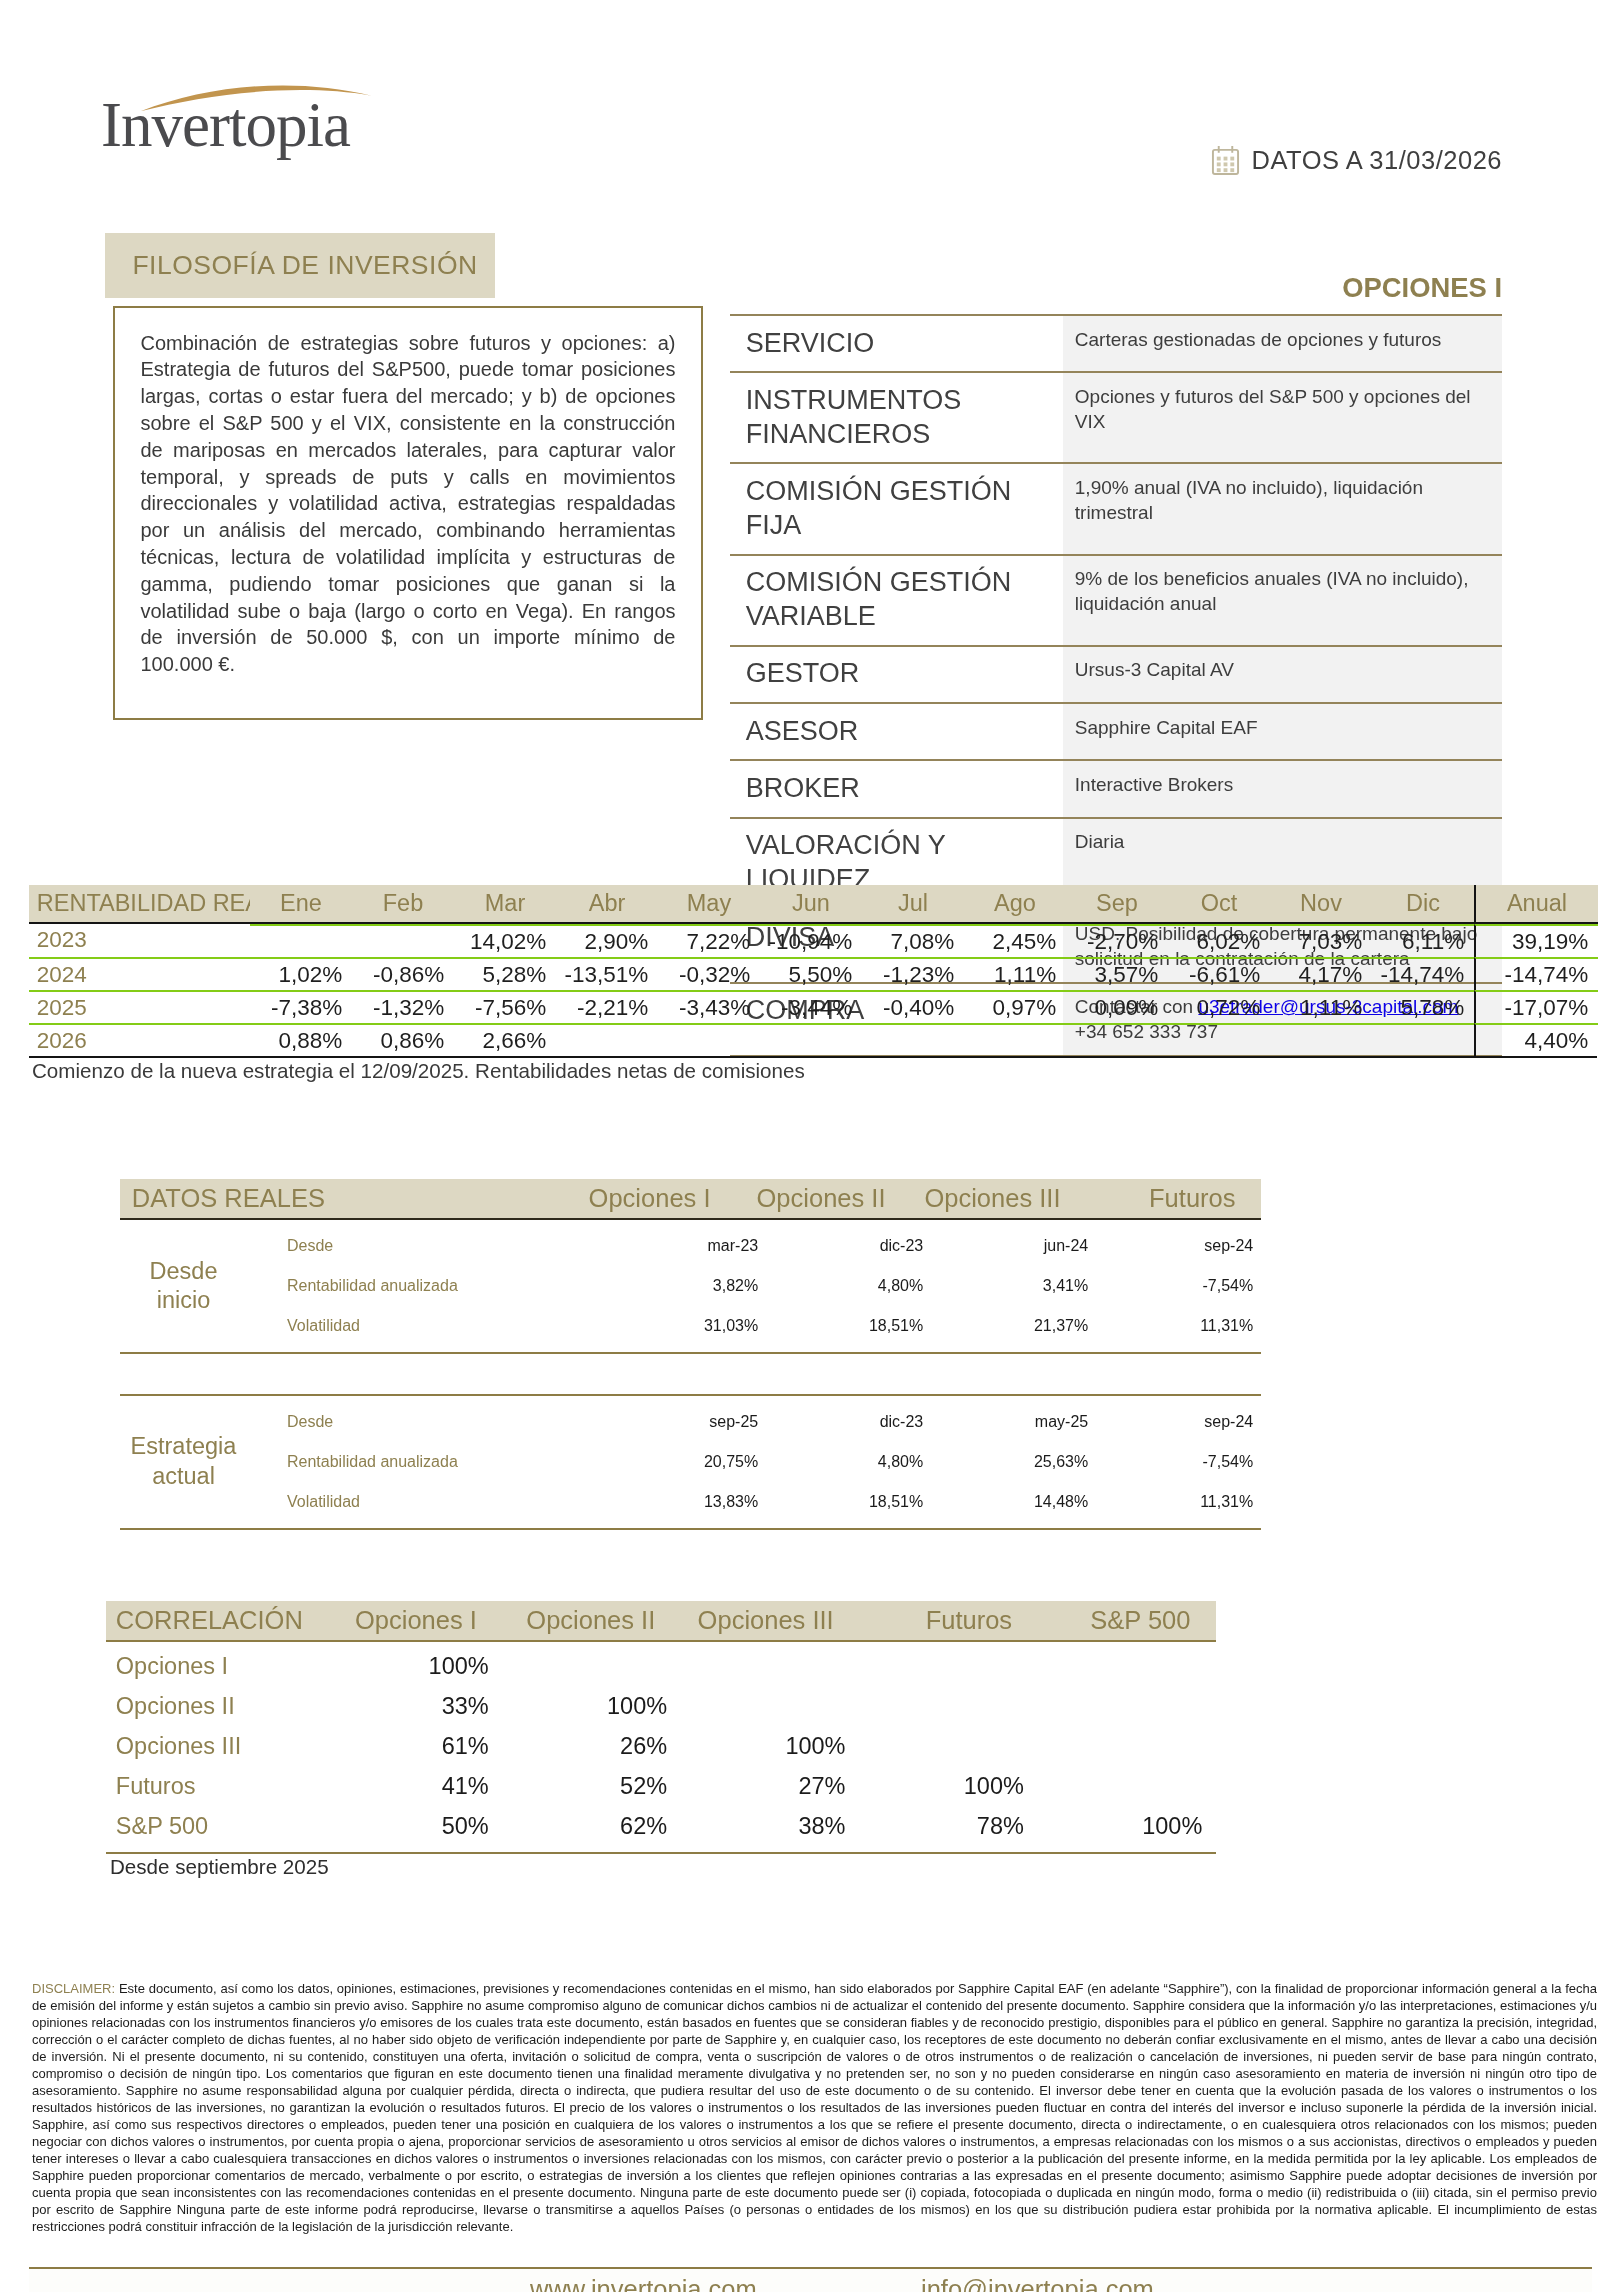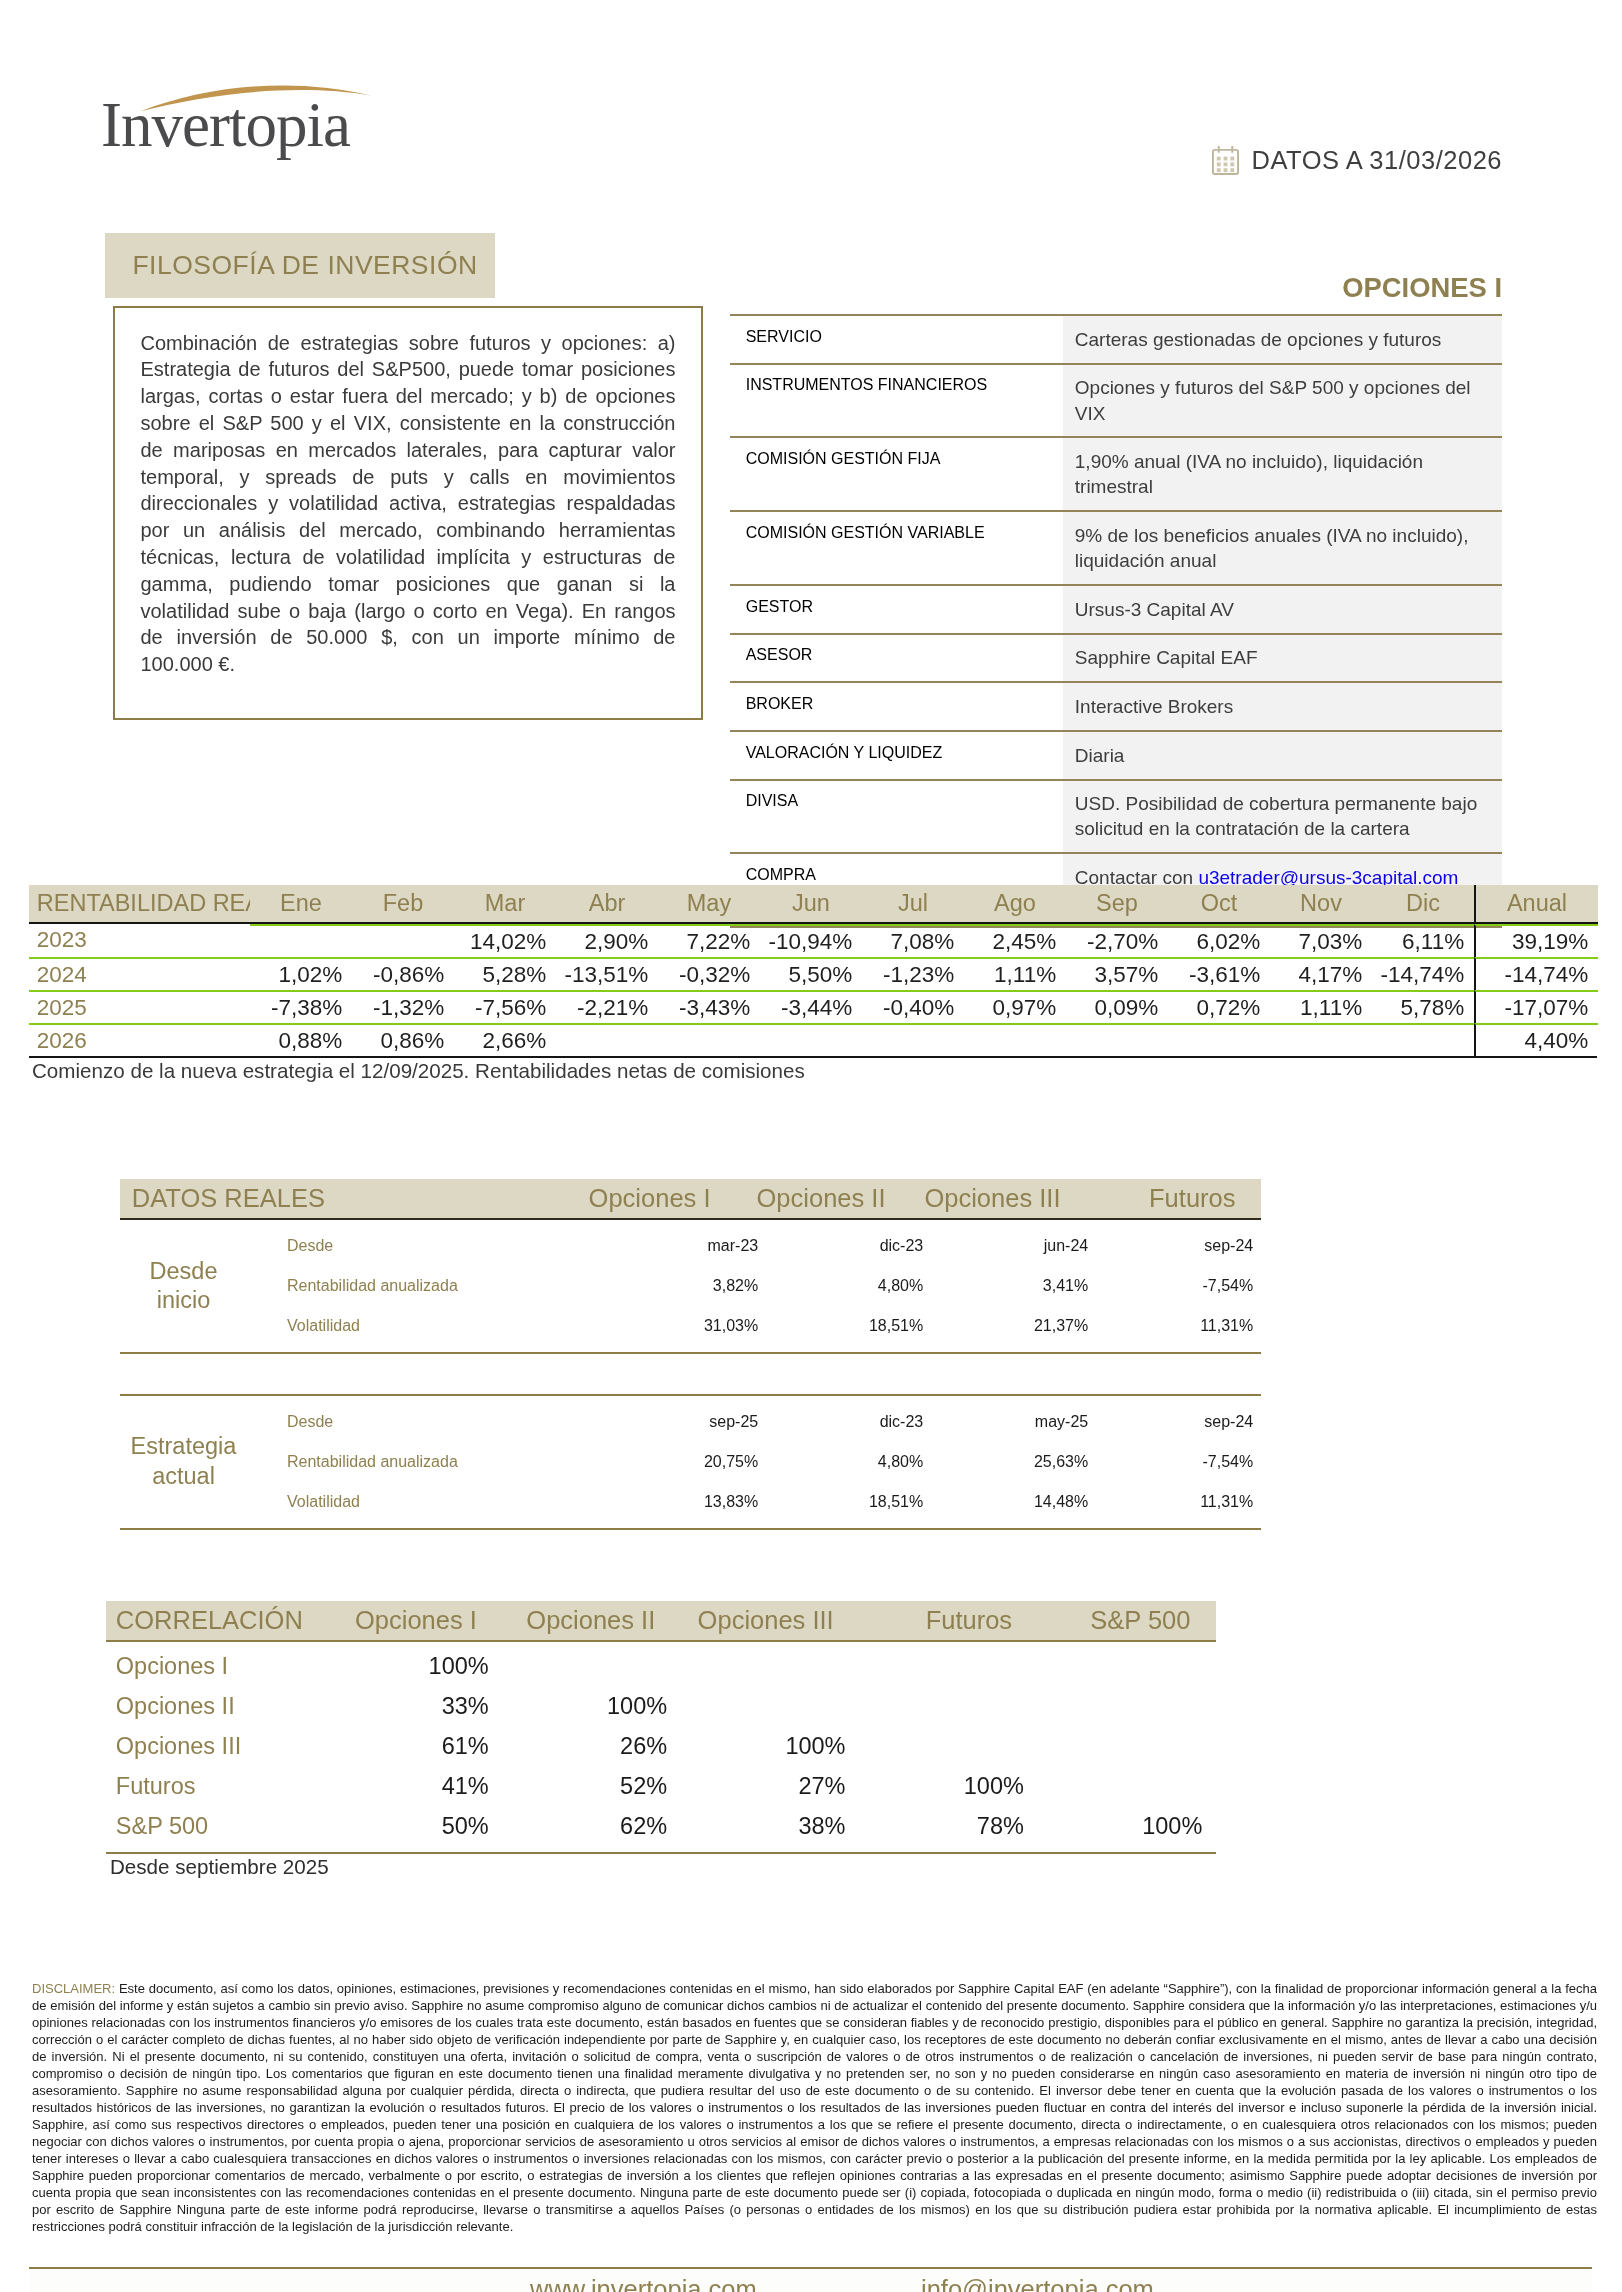--- a/index.html
+++ b/index.html
@@ -32,21 +32,21 @@
     margin:0;font-size:20px;line-height:1.34;text-align:justify;color:#3a3a3a;
   }
   .portfolio-label{
     position:absolute;top:272px;right:120px;color:#8e8050;font-weight:bold;font-size:27.4px;
   }
   
   .details{position:absolute;left:730px;top:314px;width:772px;border-bottom:2px solid #94845a;}
   .d-row{display:flex;border-top:2px solid #94845a;}
   .d-label{
     width:333px;box-sizing:border-box;padding:10.8px 5.9px 10.8px 15.7px;
-    color:#000000;font-size:16px;line-height:1.25;
+    color:#404040;font-size:27px;line-height:1.25;
   }
   .d-value{
     flex:1;background:#f2f2f2;box-sizing:border-box;padding:10.8px 11.8px;
     font-size:19px;line-height:1.32;color:#3d3d3d;
   }
   .link{color:#0d00e6;text-decoration:underline;cursor:pointer;}
   
   .returns{
     position:absolute;left:29px;top:885px;width:1568px;
     display:grid;grid-template-columns:221px repeat(12,102px) 124px;
@@ -225,21 +225,21 @@
       <div class="r-body r-year">2024</div>
       <div class="r-body r-val">1,02%</div>
       <div class="r-body r-val">-0,86%</div>
       <div class="r-body r-val">5,28%</div>
       <div class="r-body r-val">-13,51%</div>
       <div class="r-body r-val">-0,32%</div>
       <div class="r-body r-val">5,50%</div>
       <div class="r-body r-val">-1,23%</div>
       <div class="r-body r-val">1,11%</div>
       <div class="r-body r-val">3,57%</div>
-      <div class="r-body r-val">-3,61%</div>
+      <div class="r-body r-val">-6,61%</div>
       <div class="r-body r-val">4,17%</div>
       <div class="r-body r-val">-14,74%</div>
       <div class="r-body r-val r-anual">-14,74%</div>
       <div class="r-body r-year">2025</div>
       <div class="r-body r-val">-7,38%</div>
       <div class="r-body r-val">-1,32%</div>
       <div class="r-body r-val">-7,56%</div>
       <div class="r-body r-val">-2,21%</div>
       <div class="r-body r-val">-3,43%</div>
       <div class="r-body r-val">-3,44%</div>

